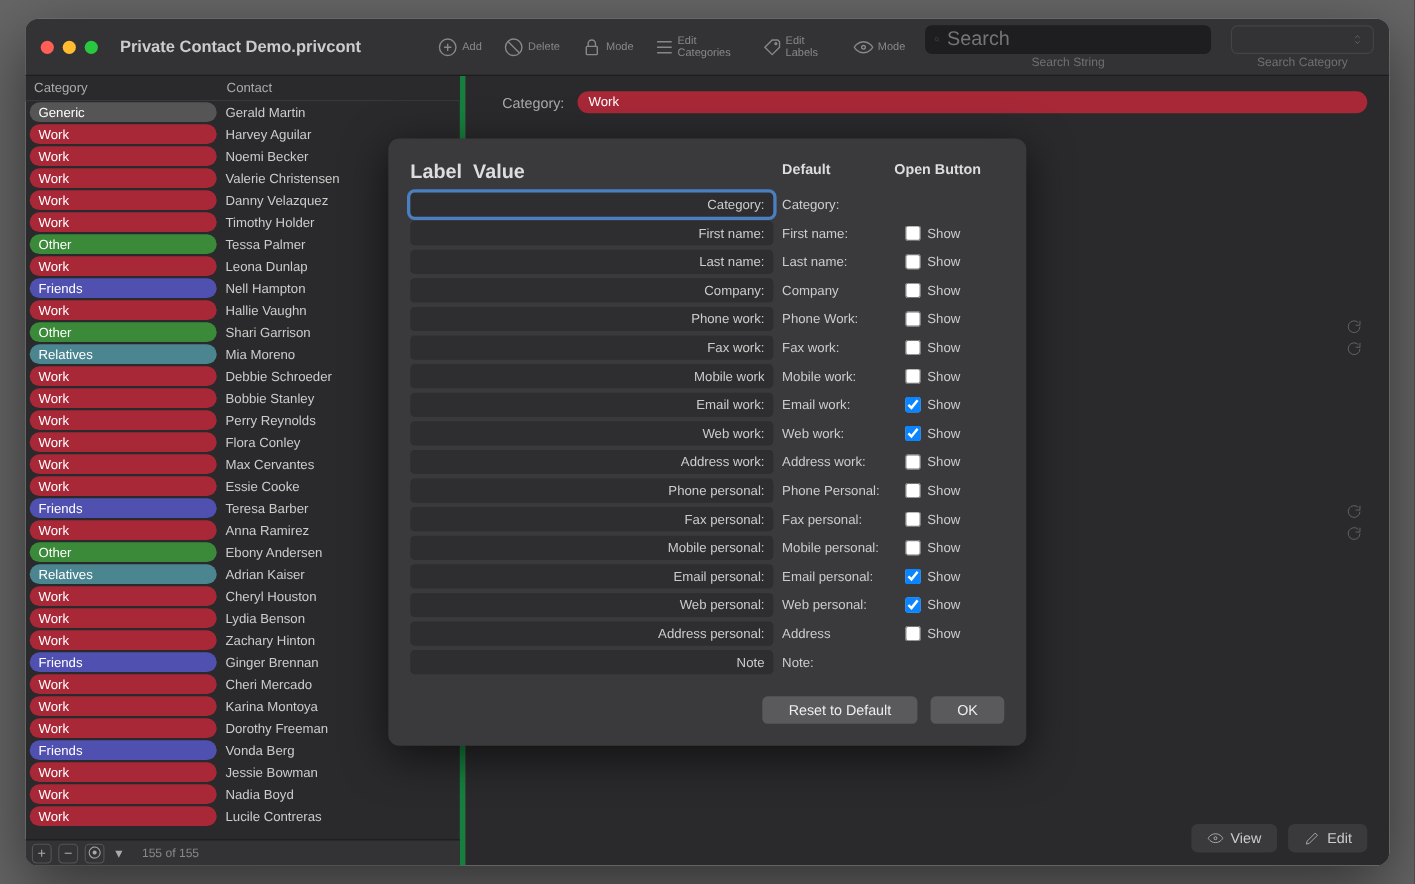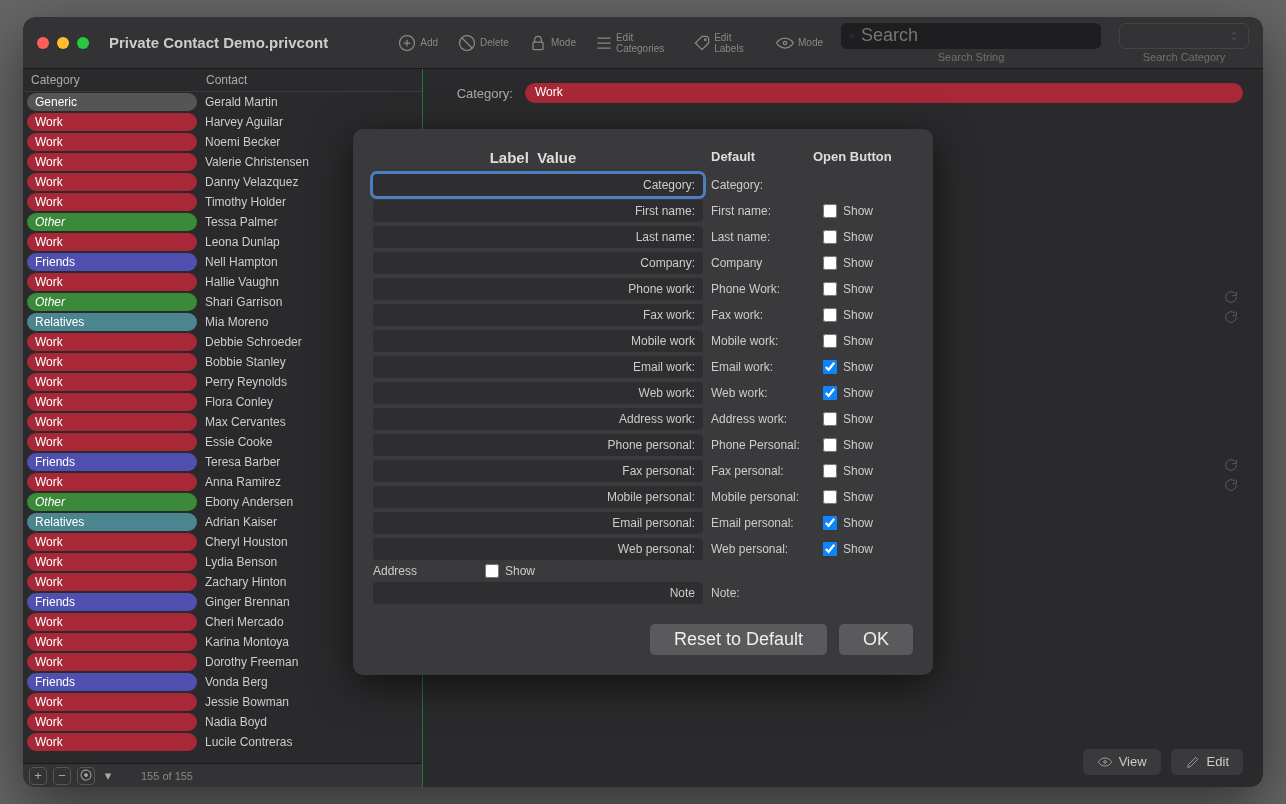--- a/index.html
+++ b/index.html
@@ -18,61 +18,61 @@
 .tb-icon svg { width: 20px; height: 20px; stroke: #888; fill: none; stroke-width: 1.5; }
 .search-box { background: #1e1e20; border-radius: 6px; height: 26px; width: 260px; display: flex; align-items: center; padding: 0 8px; gap: 6px; }
 .search-box input { background: transparent; border: none; color: #aaa; font-size: 18px; outline: none; flex: 1; }
 .search-box svg { width: 14px; height: 14px; stroke: #777; fill: none; }
 .search-label { color: #707070; font-size: 11px; text-align: center; margin-top: 2px; }
 .search-wrap { display: flex; flex-direction: column; align-items: center; }
 .search-cat { background: #333335; border: 1px solid #444; border-radius: 6px; width: 130px; height: 26px; display: flex; align-items: center; justify-content: space-between; padding: 0 8px; }
 .search-cat svg { width: 12px; height: 12px; stroke: #888; fill: none; }
 
 .body { flex: 1; display: flex; overflow: hidden; }
-.sidebar { width: 400px; background: #2a2a2c; display: flex; flex-direction: column; border-right: 1px solid #15803d; }
+.sidebar { width: 400px; background: #2a2a2c; display: flex; flex-direction: column; border-right: 5px solid #15803d; }
 .sidebar-header { display: flex; padding: 4px 8px; background: #2a2a2c; border-bottom: 1px solid #3a3a3c; }
 .sh-cat { width: 175px; color: #aaa; font-size: 12px; }
 .sh-con { color: #aaa; font-size: 12px; }
 .contact-list { flex: 1; overflow-y: auto; }
 .contact-row { display: flex; align-items: center; height: 20px; }
 .cat-pill { width: 170px; height: 18px; margin: 0 4px; border-radius: 9px; display: flex; align-items: center; padding-left: 8px; font-size: 12px; color: #fff; }
 .cat-Generic { background: #555; }
 .cat-Work { background: #a82838; }
-.cat-Other { background: #3a8a3a; font-style: italic; }
+.cat-Other { background: #3a8a3a; }
 .cat-Friends { background: #5050b0; text-align: right; }
 .cat-Relatives { background: #4a8590; }
 .contact-name { color: #ccc; font-size: 12px; padding-left: 4px; }
 .sidebar-footer { height: 24px; background: #333335; display: flex; align-items: center; padding: 0 6px; gap: 6px; border-top: 1px solid #1a1a1a; }
 .sf-btn { width: 18px; height: 18px; border: 1px solid #555; border-radius: 4px; display: flex; align-items: center; justify-content: center; color: #aaa; font-size: 13px; }
-.sf-count { color: #888; font-size: 11px; margin-left: 20px; }
+.sf-count { color: #888; font-size: 11px; margin-left: 8px; }
 
 .main { flex: 1; background: #2a2a2c; position: relative; padding: 14px 20px; }
 .cat-row { display: flex; align-items: center; gap: 12px; margin-bottom: 14px; }
 .cat-label { color: #aaa; font-size: 13px; width: 70px; text-align: right; }
 .cat-field { flex: 1; height: 20px; background: #a82838; border-radius: 10px; color: #fff; font-size: 12px; padding: 2px 10px; }
 
 .main-footer { position: absolute; bottom: 12px; right: 20px; display: flex; gap: 10px; }
 .ft-btn { background: #3a3a3c; border-radius: 6px; padding: 5px 14px; color: #ccc; font-size: 13px; display: flex; gap: 6px; cursor: pointer; }
 .ft-btn svg { width: 16px; height: 16px; stroke: #ccc; fill: none; }
 
 
 .modal { position: absolute; left: 50%; top: 50%; transform: translate(-50%, -50%); width: 580px; background: #3a3a3c; border-radius: 10px; padding: 20px; box-shadow: 0 10px 40px rgba(0,0,0,0.6); }
 .modal-header { display: flex; margin-bottom: 8px; }
-.mh-label { width: 330px; text-align: center; padding-right: 10px; color: #ddd; font-size: 15px; font-weight: 600; }
+.mh-label { width: 330px; text-align: left; padding-right: 10px; color: #ddd; font-size: 18px; font-weight: 600; }
 .mh-default { width: 110px; color: #ddd; font-size: 13px; font-weight: 600; padding-left: 8px; }
 .mh-open { color: #ddd; font-size: 13px; font-weight: 600; }
 .modal-row { display: flex; align-items: center; margin-bottom: 4px; gap: 8px; }
 .mr-input { width: 330px; height: 22px; background: #2e2e30; border: none; border-radius: 4px; color: #ccc; font-size: 12px; text-align: right; padding: 0 8px; }
 .mr-input.selected { outline: 3px solid #4a7fc0; }
 .mr-default { width: 104px; color: #ccc; font-size: 12px; }
 .mr-check { display: flex; align-items: center; gap: 6px; }
 .mr-check input { width: 14px; height: 14px; accent-color: #0a84ff; }
 .mr-check label { color: #ccc; font-size: 12px; }
 .modal-footer { display: flex; justify-content: flex-end; gap: 12px; margin-top: 20px; }
-.mf-btn { background: #5a5a5c; border: none; border-radius: 5px; padding: 5px 24px; color: #eee; font-size: 18px; cursor: pointer; }
+.mf-btn { background: #5a5a5c; border: none; border-radius: 5px; padding: 5px 24px; color: #eee; font-size: 13px; cursor: pointer; }
 
 .refresh-icons { position: absolute; right: 24px; display: flex; flex-direction: column; gap: 4px; }
 .refresh-icons.top { top: 220px; }
 .refresh-icons.mid { top: 388px; }
 .refresh-icons svg { width: 16px; height: 16px; stroke: #777; fill: none; }
 </style>
 </head>
 <body>
 
 <div class="window">
@@ -466,20 +466,21 @@
         </div>
         <div class="modal-row">
           <input class="mr-input" value="Web personal:" style="">
           <div class="mr-default">Web personal:</div>
           <div class="mr-check">
             <input type="checkbox" checked="" style="">
             <label>Show</label>
           </div>
         </div>
         <div class="modal-row">
+          <input class="mr-input" value="Address personal:" style="">
           <div class="mr-default">Address</div>
           <div class="mr-check">
             <input type="checkbox" style="">
             <label>Show</label>
           </div>
         </div>
         <div class="modal-row">
           <input class="mr-input" value="Note" style="">
           <div class="mr-default">Note:</div>
         </div>

